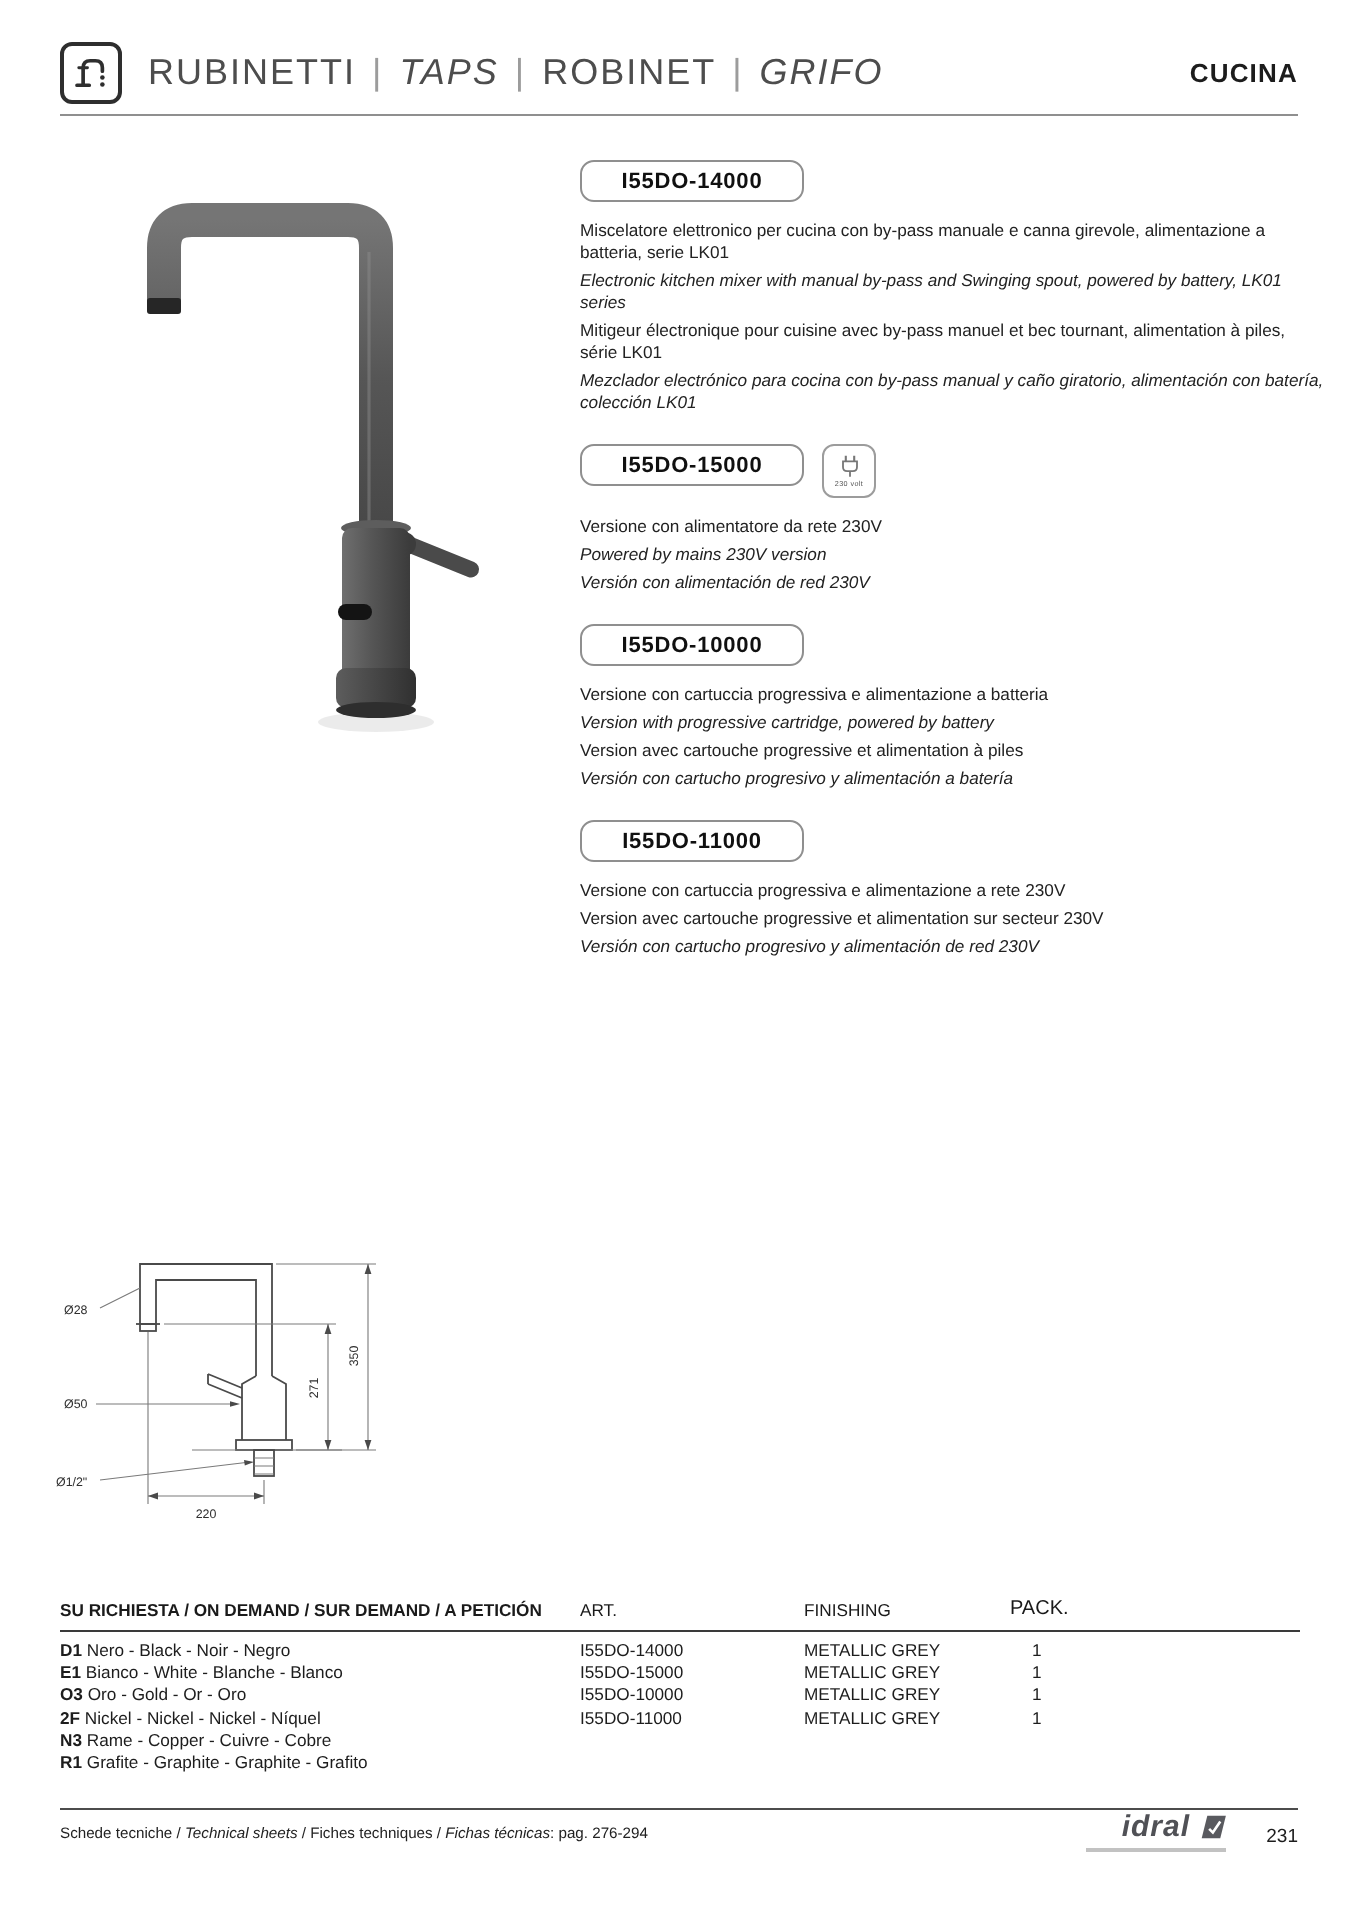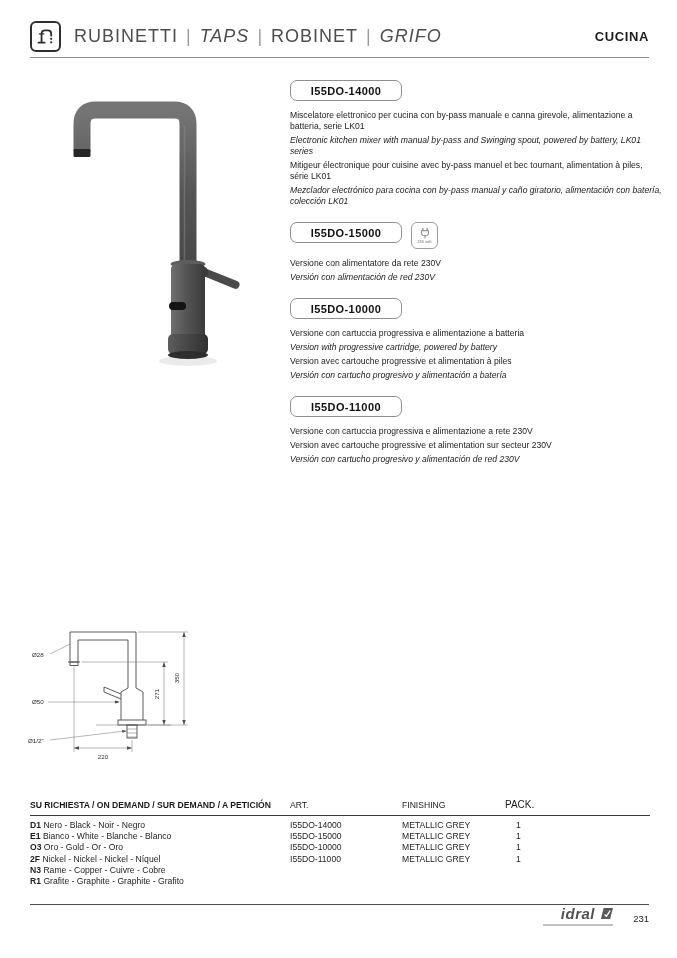--- a/index.html
+++ b/index.html
@@ -141,20 +141,21 @@
           <svg width="14" height="13" viewBox="0 0 20 18">
             <path d="M7,1 V5 M13,1 V5" stroke="#777" stroke-width="1.5" fill="none"></path>
             <path d="M5,5 H15 V9 Q15,12 12,12 H8 Q5,12 5,9 Z" stroke="#777" stroke-width="1.3" fill="none"></path>
             <path d="M10,12 V16" stroke="#777" stroke-width="1.3" fill="none"></path>
           </svg>
           <span class="volt-label">230 volt</span>
         </div>
       </div>
       <div class="desc">
         <p>Versione con  alimentatore da rete 230V</p>
+        <p class="it">Powered by mains 230V version</p>
         <p class="it">Versión con alimentación de red 230V</p>
       </div>
     </section>
 
     <section class="block">
       <div class="code-row">
         <div class="code-box">I55DO-10000</div>
       </div>
       <div class="desc">
         <p>Versione con cartuccia progressiva e alimentazione a batteria</p>
@@ -260,20 +261,23 @@
     </div>
     <div class="demand-grid demand-row">
       <div><span class="code">R1</span> <span>Grafite - Graphite - Graphite - Grafito</span></div>
       <div></div>
       <div></div>
       <div class="pack-cell"></div>
     </div>
   </div>
 
   <div class="footer-rule"></div>
+  <div class="footer-text">
+    <span>Schede tecniche / </span><span class="it">Technical sheets</span><span> / Fiches techniques / </span><span class="it">Fichas técnicas</span><span>: pag. 276-294</span>
+  </div>
   <div class="logo">
     <span class="logo-word">idral</span>
     <svg width="15" height="13" viewBox="0 0 16 14">
       <polygon points="3,13 6,1 16,1 13,13" fill="#595a5f"></polygon>
       <path d="M7,8 L9,10 L13,4" stroke="#ffffff" stroke-width="1.4" fill="none"></path>
     </svg>
   </div>
   <div class="logo-tagline"></div>
   <div class="pageno">231</div>
 

